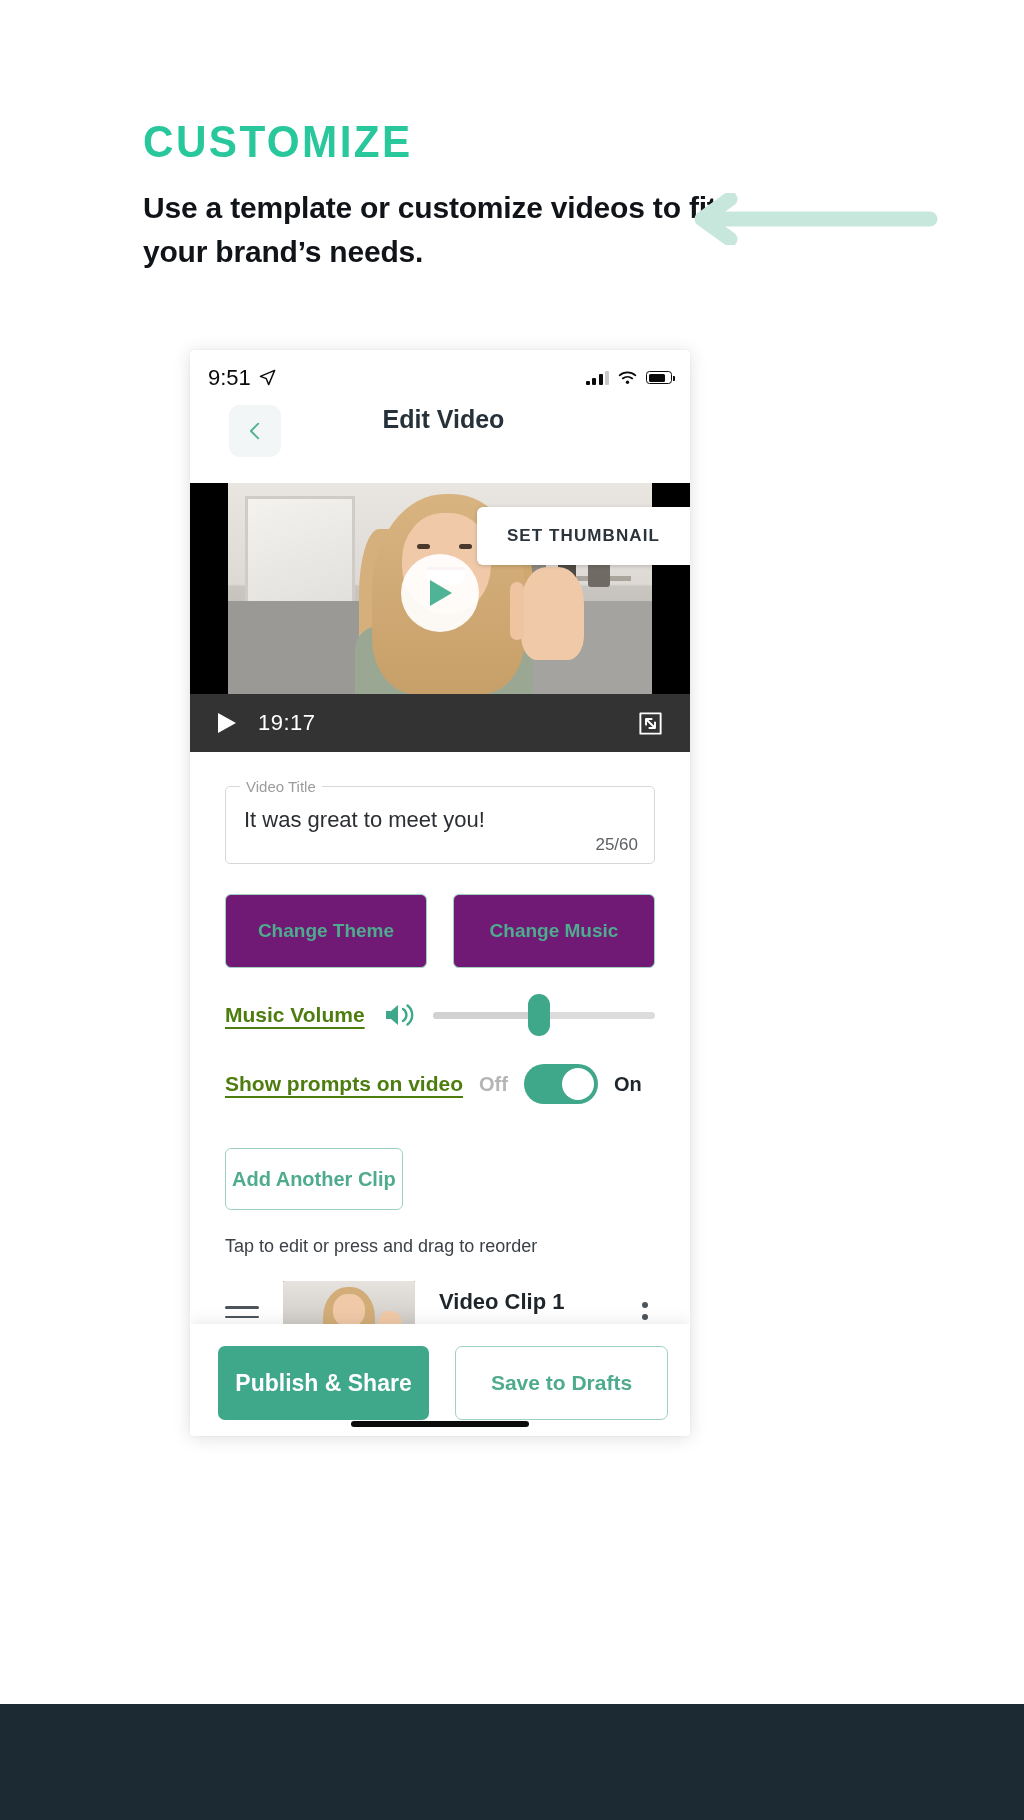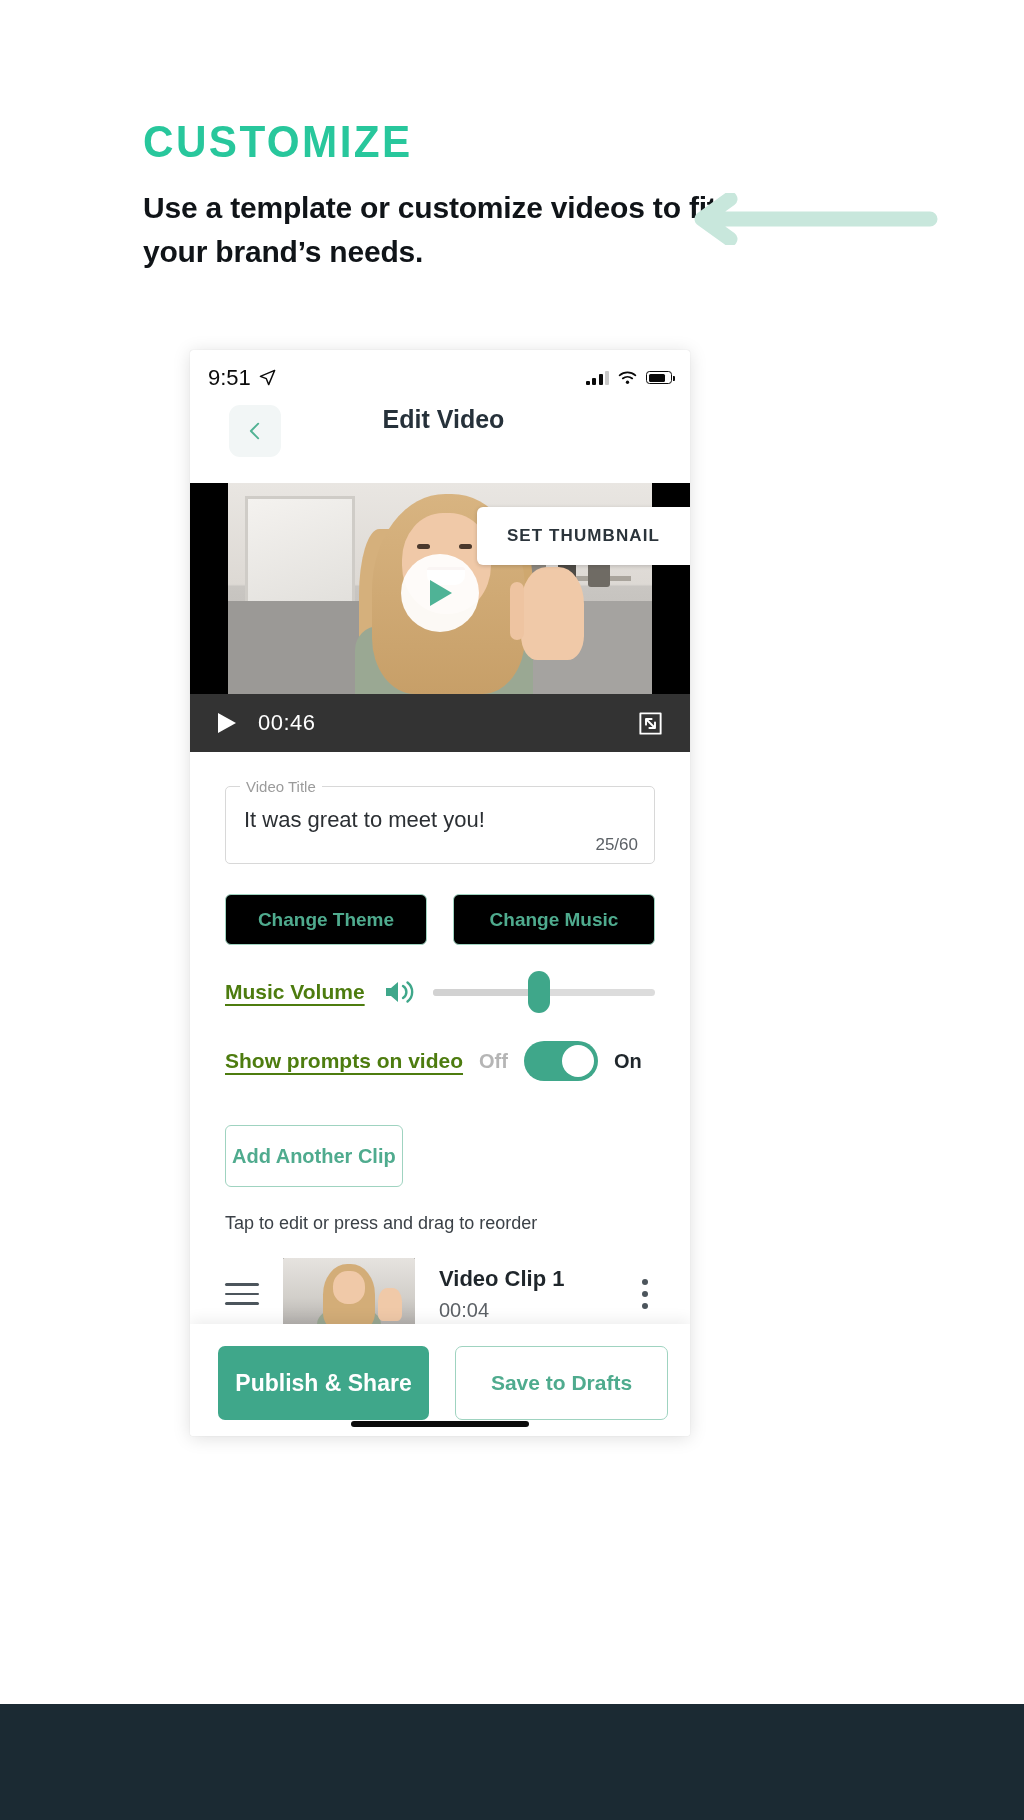--- a/index.html
+++ b/index.html
@@ -99,22 +99,22 @@
     height:78px;padding:20px 18px 0 18px;box-sizing:border-box;
   }
   .field-label{
     position:absolute;left:14px;top:-9px;background:#fff;padding:0 6px;
     font-size:15px;color:#9b9b9b;
   }
   .field-value{font-size:22px;color:#2b2f33;}
   .field-count{position:absolute;right:16px;bottom:8px;font-size:17px;color:#5c6166;}
   .btnrow{display:flex;gap:26px;margin-top:30px;}
   .obtn{
-    flex:1;border:1.6px solid #9fd3c0;border-radius:6px;background:#000000;
-    height:51px;display:flex;align-items:center;justify-content:center;
+    flex:1;border:1.6px solid #9fd3c0;border-radius:6px;background:#701a75;
+    height:74px;display:flex;align-items:center;justify-content:center;
     color:#4fab8e;font-size:19px;font-weight:600;cursor:pointer;
   }
   .ctrlrow{display:flex;align-items:center;margin-top:32px;gap:18px;}
   .ctrl-label{
     font-size:21px;font-weight:600;color:#4d7c0f;
     text-decoration:underline;text-underline-offset:5px;
   }
   .slider{flex:1;height:7px;background:#dcdcdc;border-radius:4px;position:relative;cursor:pointer;}
   .slider-fill{position:absolute;left:0;top:0;bottom:0;width:48%;background:#d2d2d2;border-radius:4px;}
   .slider-knob{
@@ -243,21 +243,21 @@
       <svg width="30" height="32" viewBox="0 0 30 32">
         <path d="M5 3 L27 16 L5 29 Z" fill="#4fb396"></path>
       </svg>
     </button>
   </div>
 
   <div class="playbar">
     <svg width="22" height="24" viewBox="0 0 22 24">
       <path d="M2 2 L20 12 L2 22 Z" fill="#ffffff"></path>
     </svg>
-    <span class="playbar-time">00:46</span>
+    <span class="playbar-time">19:17</span>
     <span class="playbar-spacer"></span>
     <svg width="27" height="27" viewBox="0 0 24 24">
       <path d="M3 3 H21 V21 H3 Z" fill="none" stroke="#ffffff" stroke-width="1.7" stroke-linejoin="round"></path>
       <path d="M8 8 L16 16 M8 8 H13 M8 8 V13 M16 16 H11 M16 16 V11" stroke="#ffffff" stroke-width="1.7" fill="none" stroke-linecap="round" stroke-linejoin="round"></path>
     </svg>
   </div>
 
   <div class="sheet">
 
     <div class="field">

